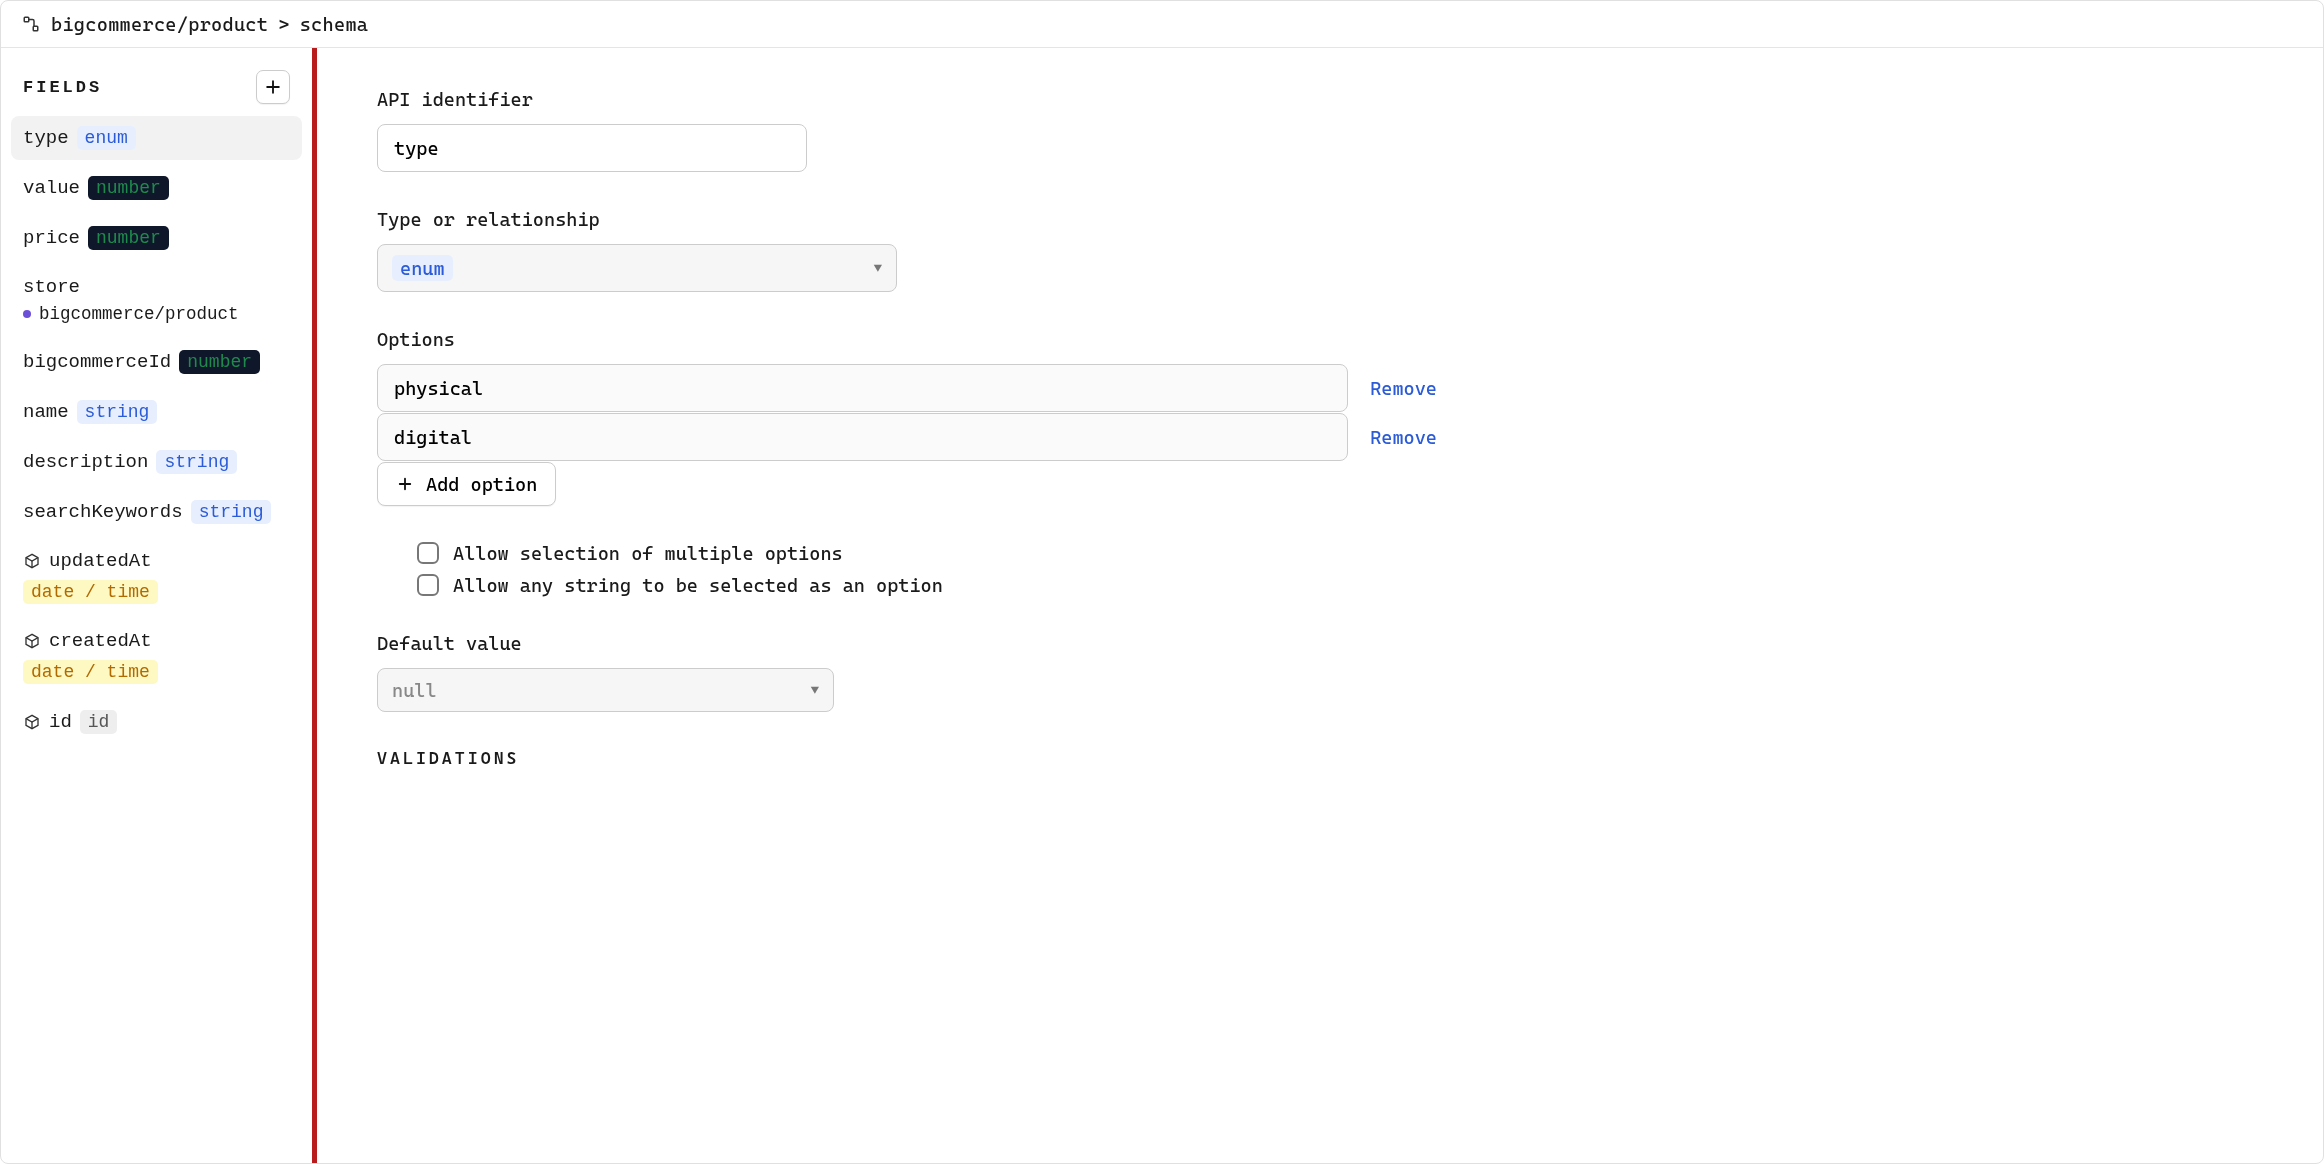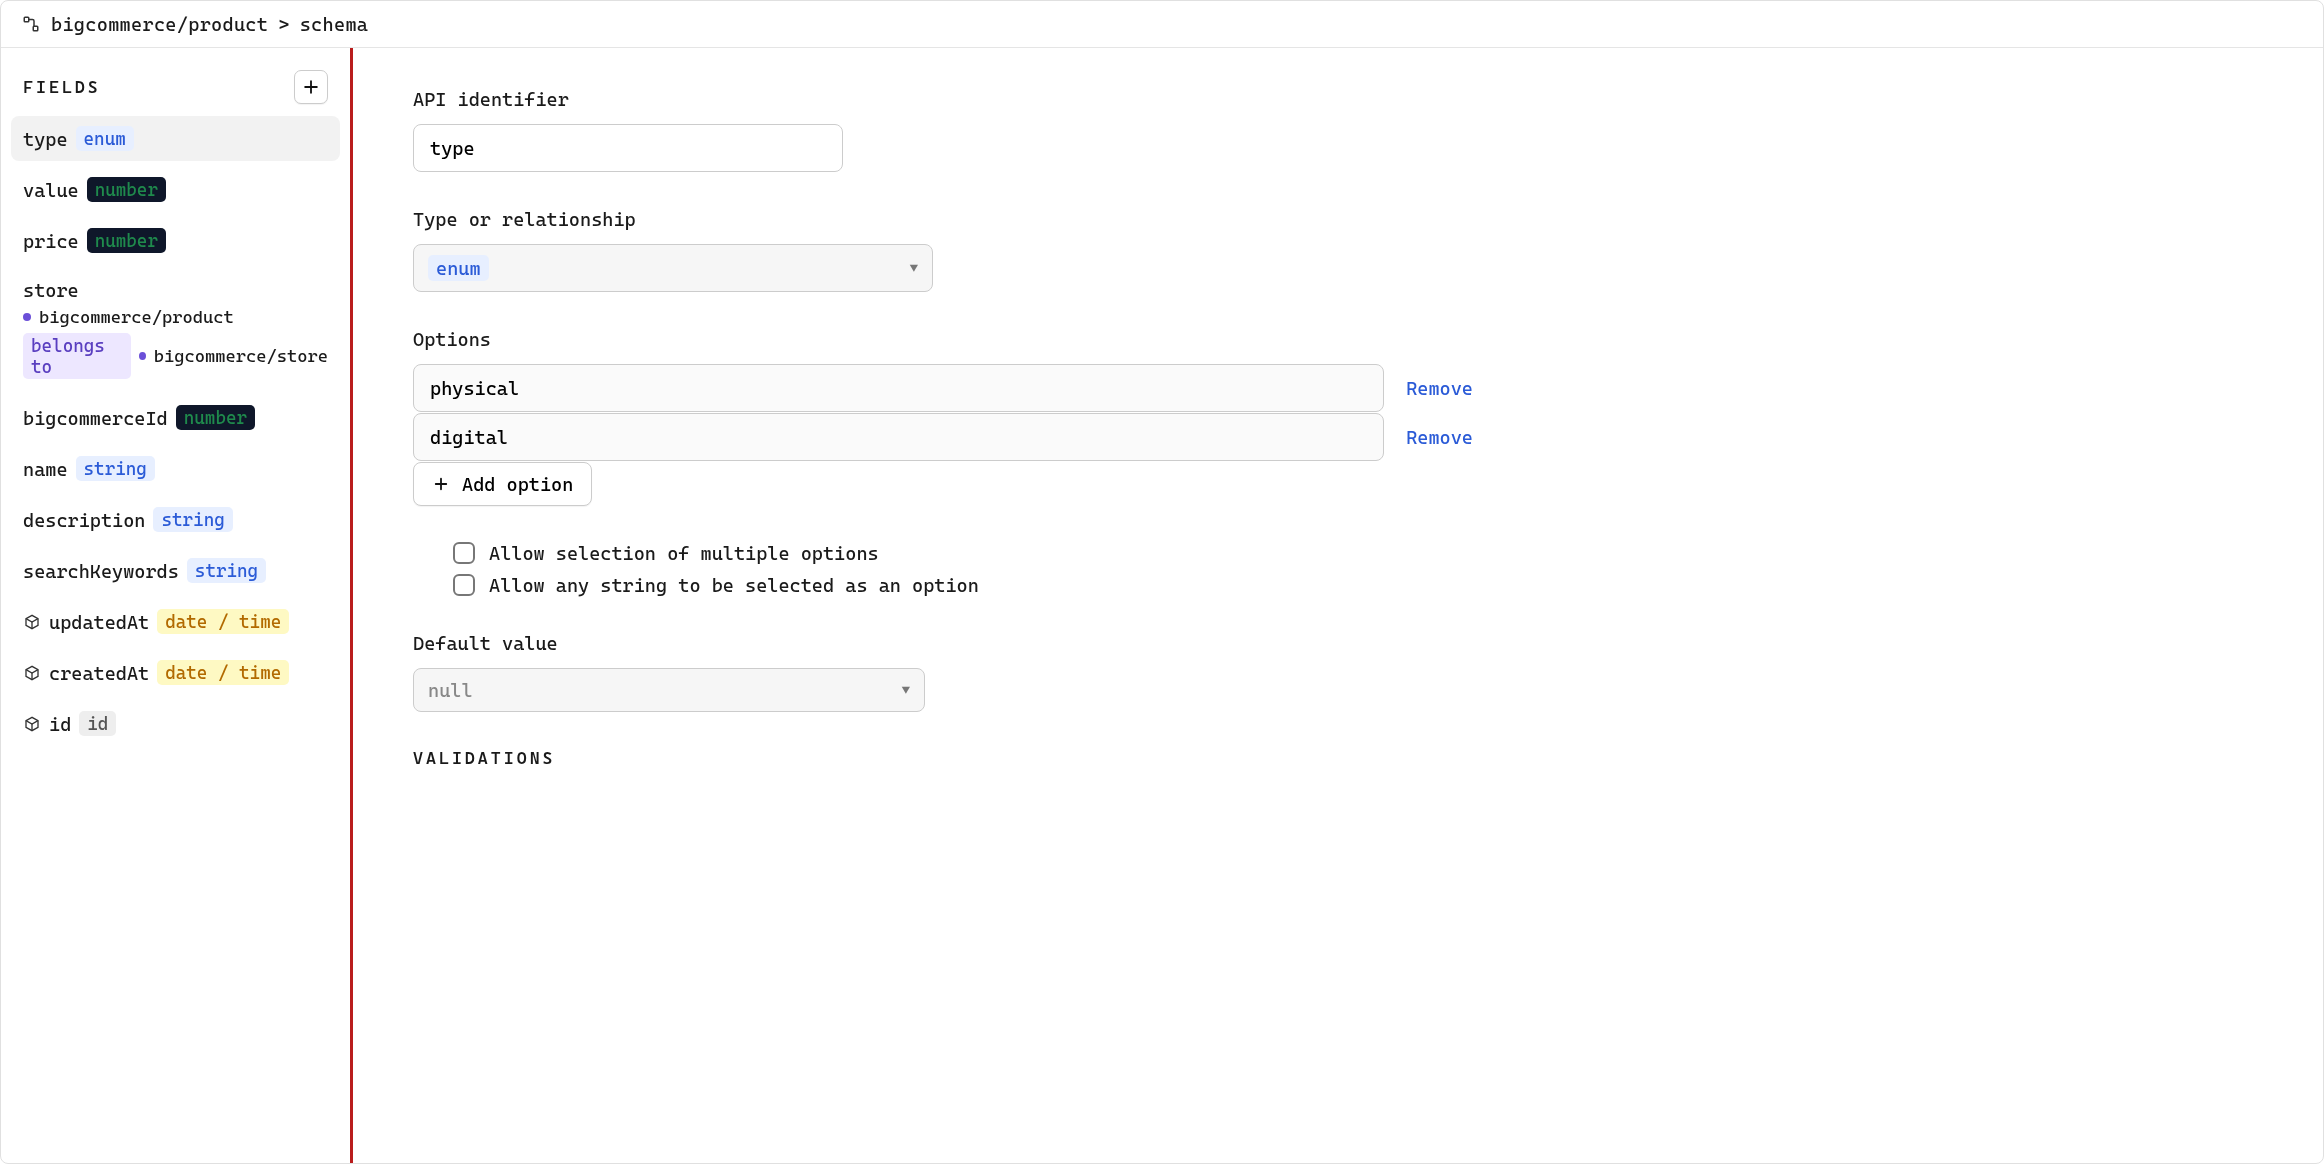--- a/index.html
+++ b/index.html
@@ -27,24 +27,25 @@
     font-size: 19px;
     letter-spacing: 0.3px;
   }
   .breadcrumb .tree-icon { width: 20px; height: 20px; display:flex; align-items:center; justify-content:center;}
   .body {
     display: flex;
     flex: 1;
     overflow: hidden;
   }
   .sidebar {
-    width: 352px;
-    border-right: 3px solid #b91c1c;
+    width: 316px;
+    border-right: 5px solid #b91c1c;
     padding: 18px 10px 18px 10px;
     overflow-y: auto;
+    font-family: Liberation Mono, monospace;
   }
   .sidebar-header {
     display: flex;
     align-items: center;
     justify-content: space-between;
     padding: 4px 12px 12px 12px;
   }
   .sidebar-title {
     font-size: 17px;
     letter-spacing: 3px;
@@ -187,24 +188,20 @@
             <span>value</span>
             <span class="type-badge badge-number">number</span>
           </div>
           <div class="field-item">
             <span>price</span>
             <span class="type-badge badge-number">number</span>
           </div>
           <div class="field-item field-rel"><span>store</span><div class="rel-line" style="width:100%">
               <span class="dot-purple"></span>
               <span>bigcommerce/product</span>
-            </div><div class="rel-line" style="width:100%">
-              <span class="type-badge badge-rel">belongs to</span>
-              <span class="dot-purple"></span>
-              <span>bigcommerce/store</span>
             </div></div>
           <div class="field-item">
             <span>bigcommerceId</span>
             <span class="type-badge badge-number">number</span>
           </div>
           <div class="field-item">
             <span>name</span>
             <span class="type-badge badge-string">string</span>
           </div>
           <div class="field-item">
@@ -292,21 +289,21 @@
           <span>Allow selection of multiple options</span>
         </div>
         <div class="checkbox-row">
           <span class="fake-checkbox"></span>
           <span>Allow any string to be selected as an option</span>
         </div>
       </div>
 
       <div class="form-group">
         <label class="form-label">Default value</label>
-        <div class="select-like" style="width:512px;">
+        <div class="select-like" style="width:457px;">
           <span class="sel-null">null</span>
           <span class="caret">▼</span>
         </div>
       </div>
 
       <div class="section-heading">VALIDATIONS</div>
 
     </div>
   </div>
 </div>

